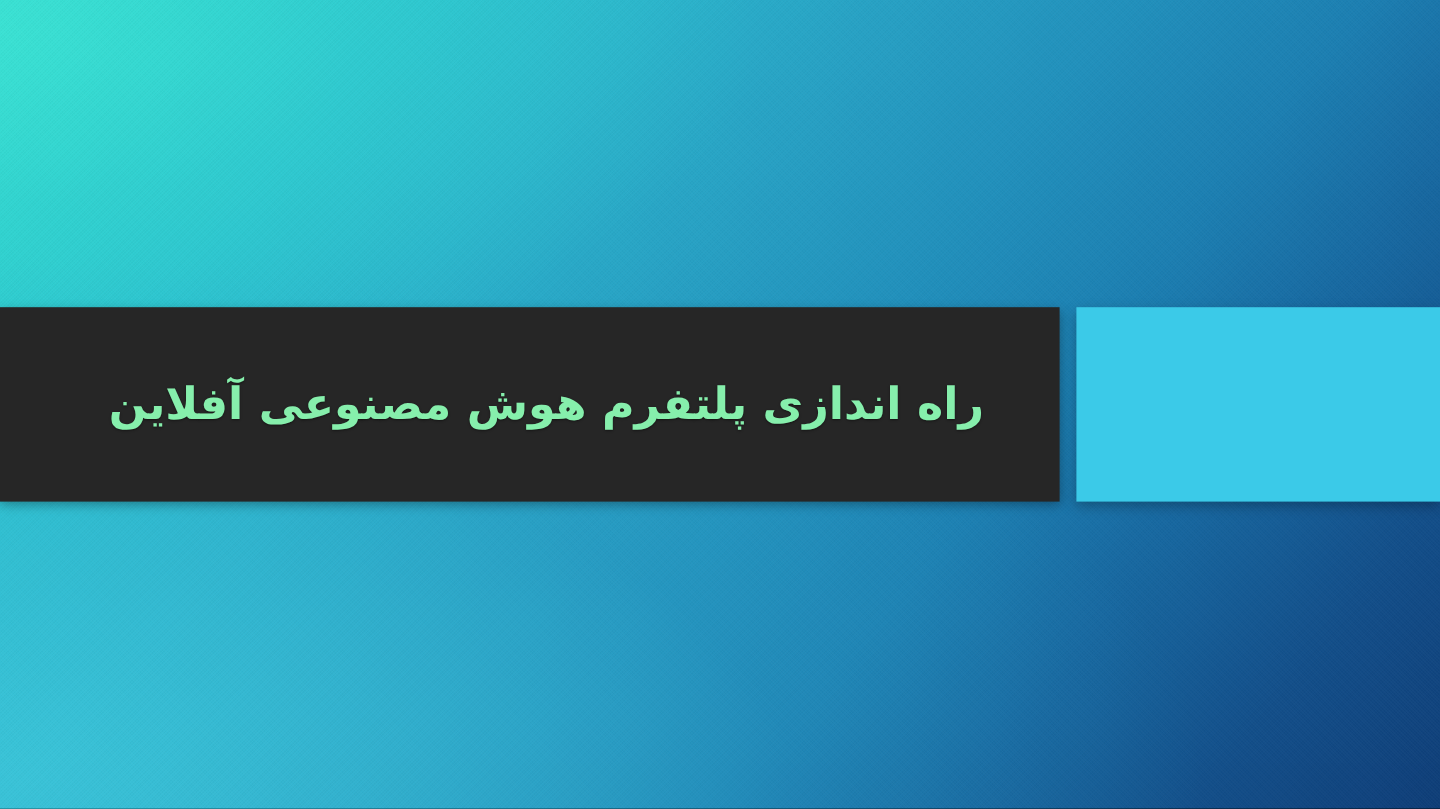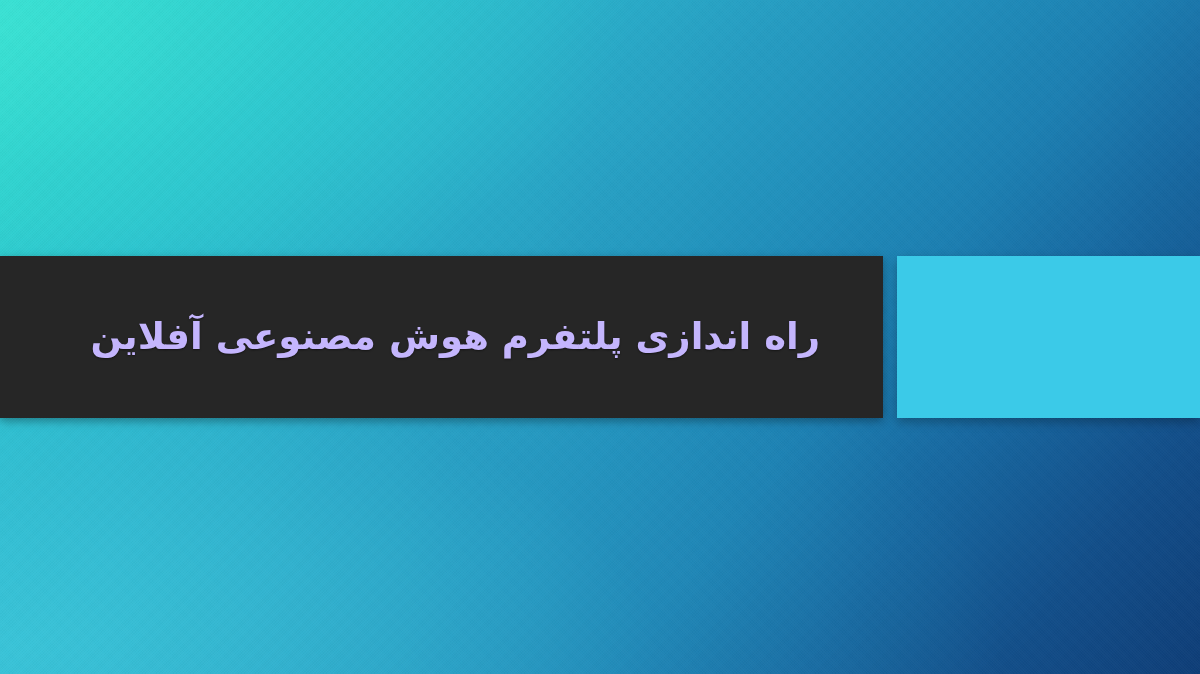--- a/index.html
+++ b/index.html
@@ -79,21 +79,21 @@
     background: #262626;
     box-shadow: 0 3px 9px rgba(0,0,0,0.35);
     display: flex;
     align-items: center;
     justify-content: flex-start;
     box-sizing: border-box;
     padding: 0 63px 0 40px;
   }
 
   .title-text {
-    color: #c4b5fd;
+    color: #86efac;
     font-size: 37px;
     font-weight: bold;
     line-height: 1.25;
     letter-spacing: 0px;
     text-align: left;
     direction: rtl;
     white-space: nowrap;
     text-shadow: 0 1px 2px rgba(0,0,0,0.45);
   }
 

